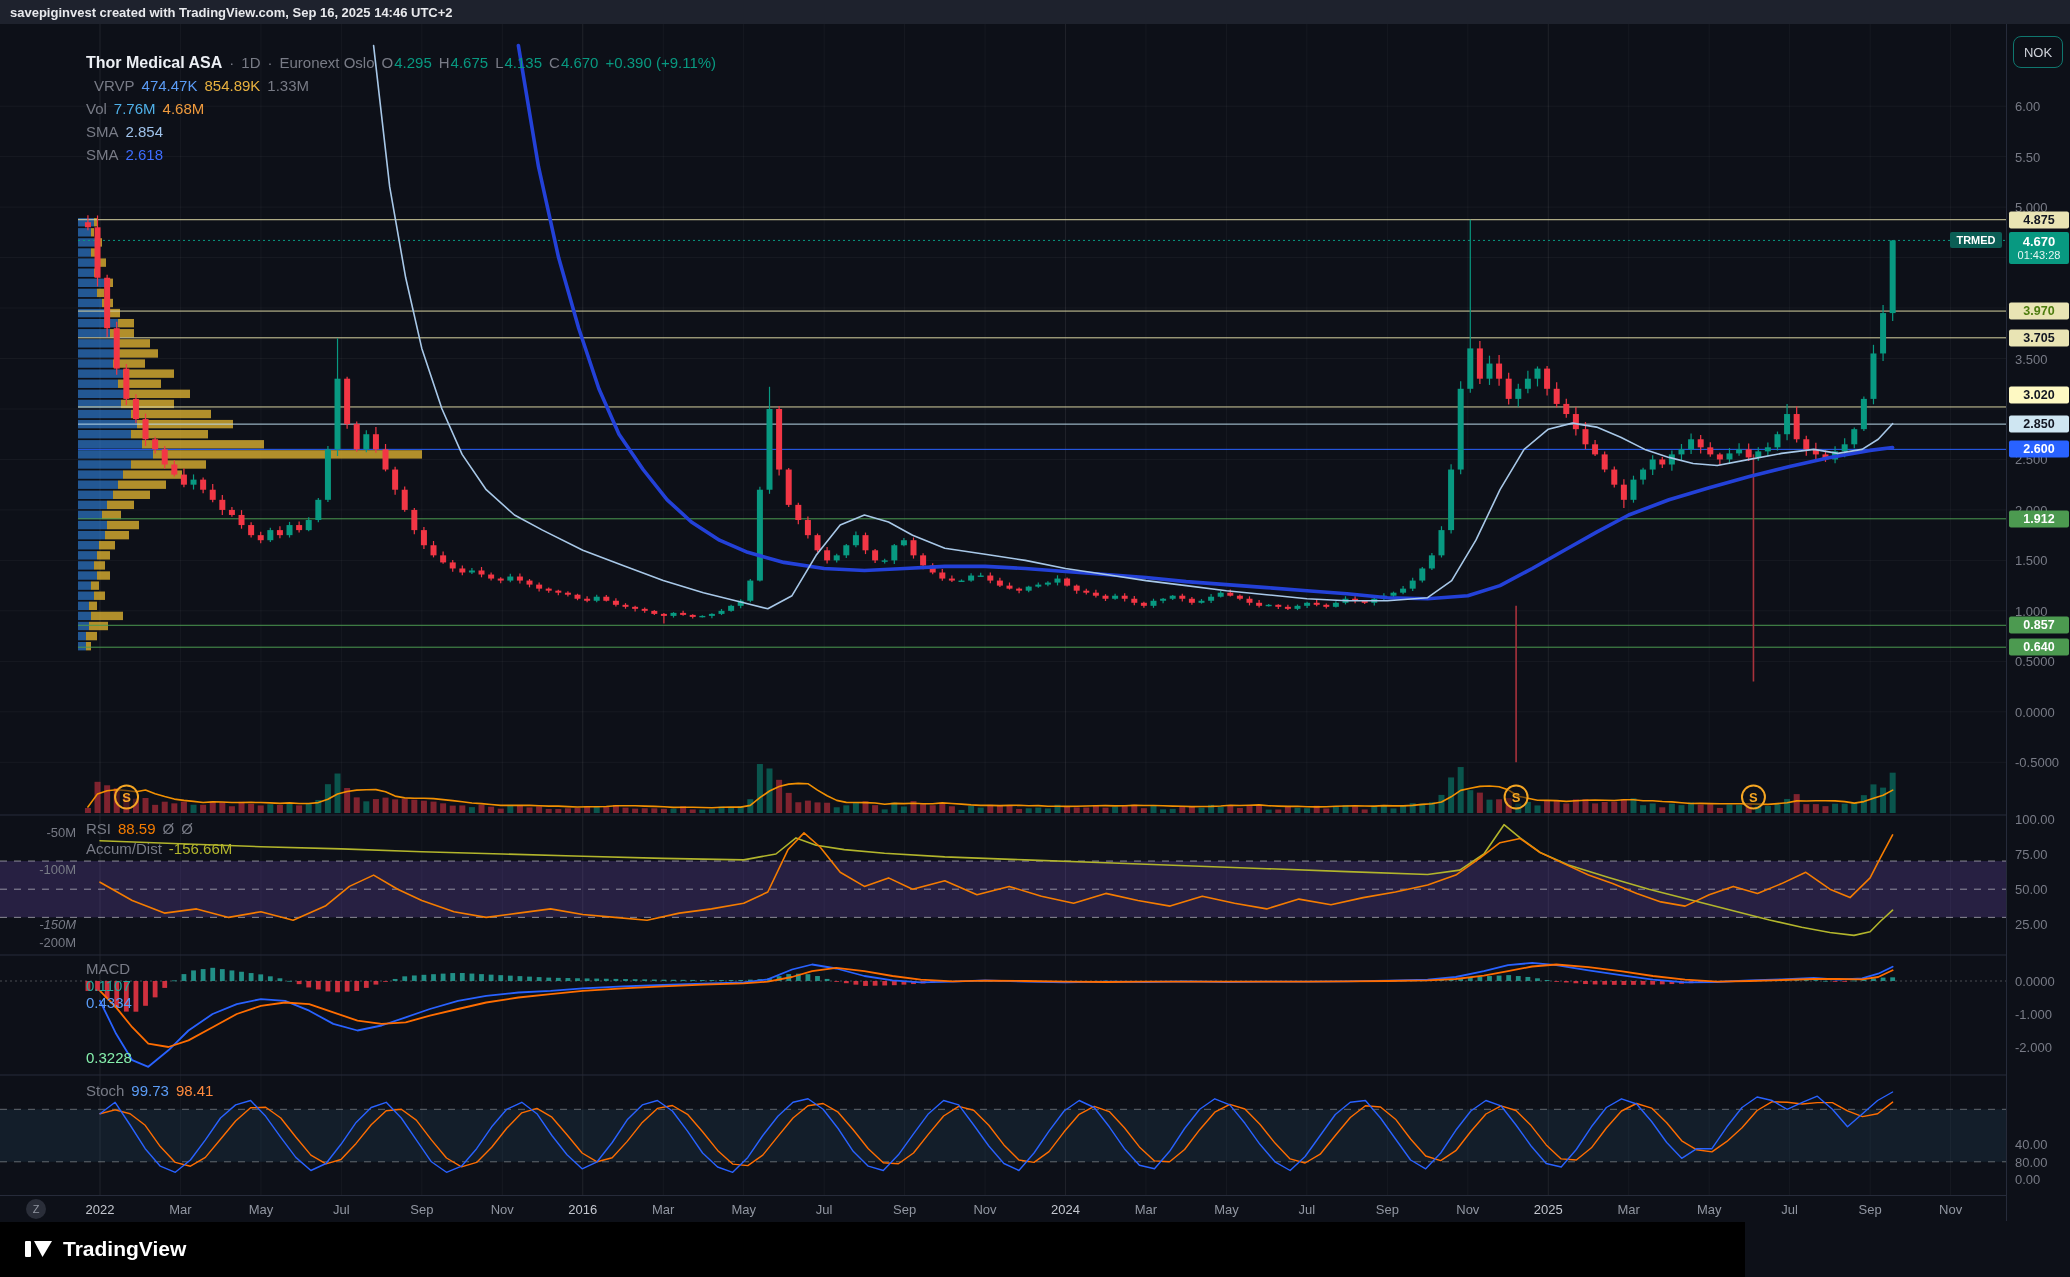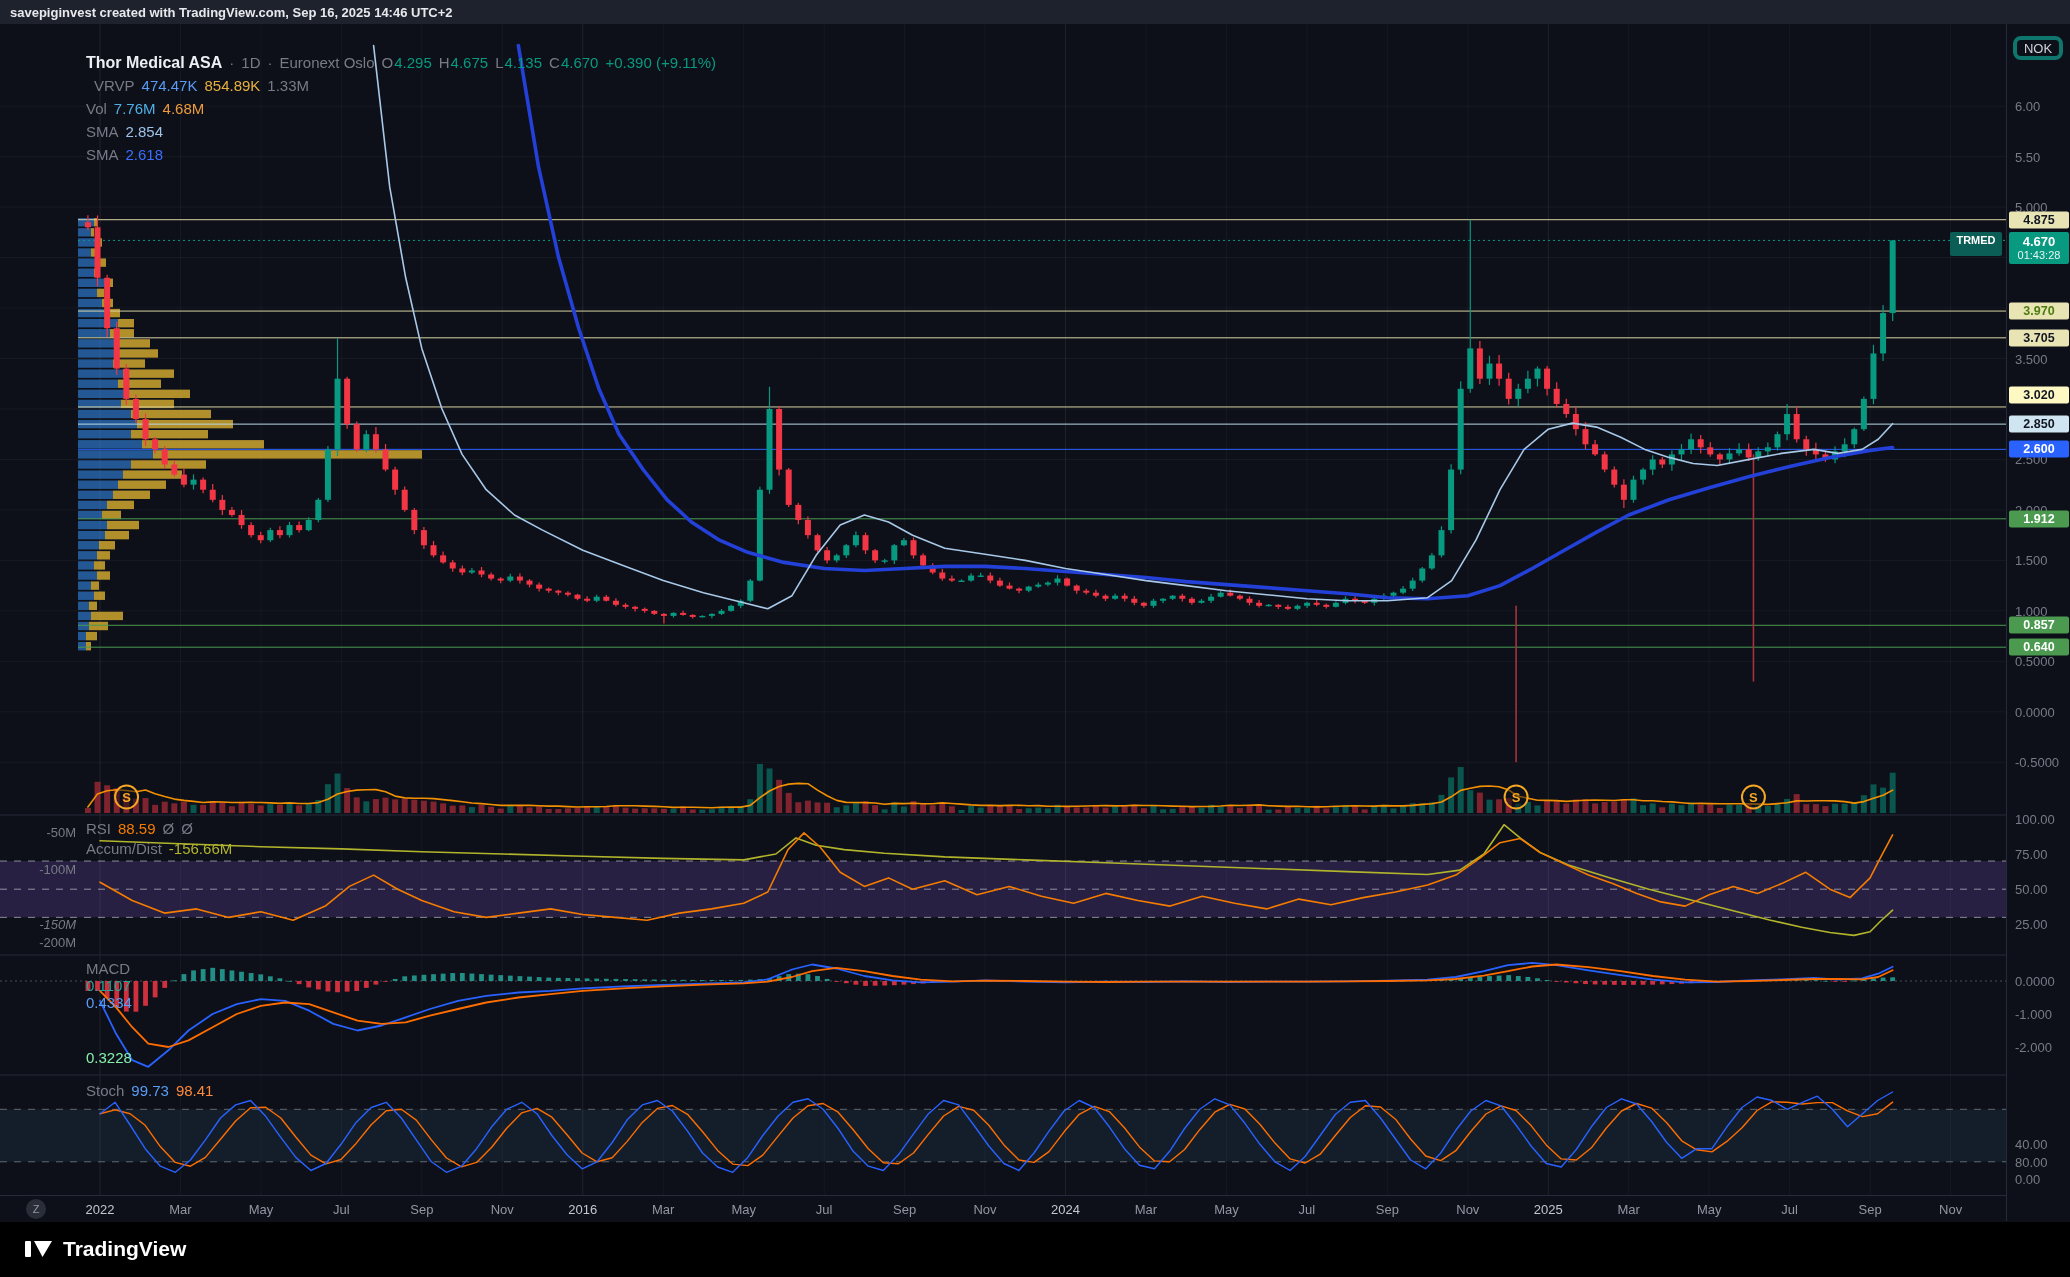--- a/index.html
+++ b/index.html
@@ -23,31 +23,31 @@
   .rsiv{color:#f57c00;}
   .adv{color:#b2b52c;}
   .histv{color:#26a69a;}
   .macdv{color:#5b9cf6;}
   .sigv{color:#86efac;margin-top:38px;}
   .kv{color:#5b9cf6;}
   .dv{color:#ff8a3d;}
   #price-scale{position:absolute;left:2006px;top:0;width:64px;height:1197px;background:#0d1018;border-left:1px solid #262b3a;z-index:5;}
   .ptick{position:absolute;left:8px;transform:translateY(-50%);font-size:13px;color:#787b86;white-space:nowrap;}
   .plabel{position:absolute;left:2px;width:60px;height:17px;line-height:17px;text-align:center;font-size:12.5px;font-weight:600;border-radius:2px;transform:translateY(-50%);}
-  #nok-btn{position:absolute;left:6px;top:12px;width:50px;height:24px;background:transparent;border:4px solid #0f766e;border-radius:8px;color:#d1d4dc;font-size:13px;font-family:inherit;cursor:pointer;}
+  #nok-btn{position:absolute;left:6px;top:12px;width:50px;height:32px;background:transparent;border:1px solid #0f766e;border-radius:8px;color:#d1d4dc;font-size:13px;font-family:inherit;cursor:pointer;}
   #price-tag{position:absolute;left:2px;width:60px;background:#089981;color:#fff;border-radius:2px;text-align:center;padding:2px 0;z-index:7;}
   #price-tag .pv{font-size:13px;font-weight:700;display:block;line-height:15px;}
   #price-tag .cd{font-size:11px;opacity:.9;display:block;line-height:13px;}
-  #trmed-tag{position:absolute;width:52px;height:24px;line-height:16px;background:#0b5e55;color:#fff;font-size:11px;font-weight:700;text-align:center;border-radius:2px;z-index:7;}
+  #trmed-tag{position:absolute;width:52px;height:16px;line-height:16px;background:#0b5e55;color:#fff;font-size:11px;font-weight:700;text-align:center;border-radius:2px;z-index:7;}
   #time-axis{position:absolute;left:0;top:1171px;width:2070px;height:26px;border-top:1px solid #262b3a;background:#0d1018;z-index:4;}
   .tlabel{position:absolute;top:6px;transform:translateX(-50%);font-size:13px;color:#9196a1;}
   .tyear{color:#c4c7cf;}
   .corner-btn{position:absolute;top:3px;width:20px;height:20px;border-radius:50%;background:#2a2e39;color:#9196a1;font-size:11px;text-align:center;line-height:20px;cursor:pointer;}
   #ad-scale .adlabel{position:absolute;left:30px;width:46px;text-align:right;transform:translateY(-50%);font-size:13px;color:#787b86;z-index:6;}
-  #footer{position:absolute;left:0;top:1221px;width:2070px;height:56px;background:#000;display:flex;align-items:center;}
+  #footer{position:absolute;left:0;top:1221px;width:1745px;height:56px;background:#000;display:flex;align-items:center;}
   #logo{display:flex;align-items:center;margin-left:24px;cursor:pointer;}
   #logo-text{color:#fff;font-size:21px;font-weight:700;margin-left:9px;letter-spacing:0px;}
   svg text{font-family:"Liberation Sans",sans-serif;}
 </style>
 </head>
 <body>
 
 <div id="app">
 
   <div id="topbar">

